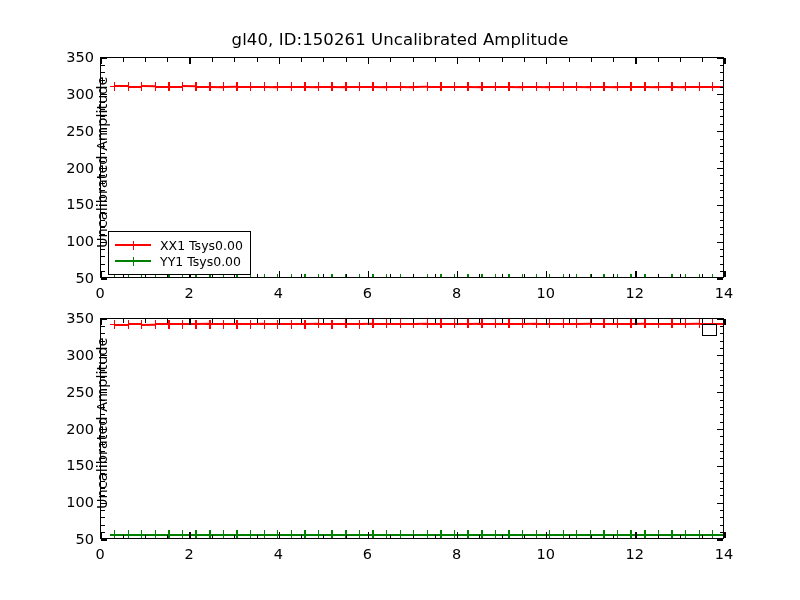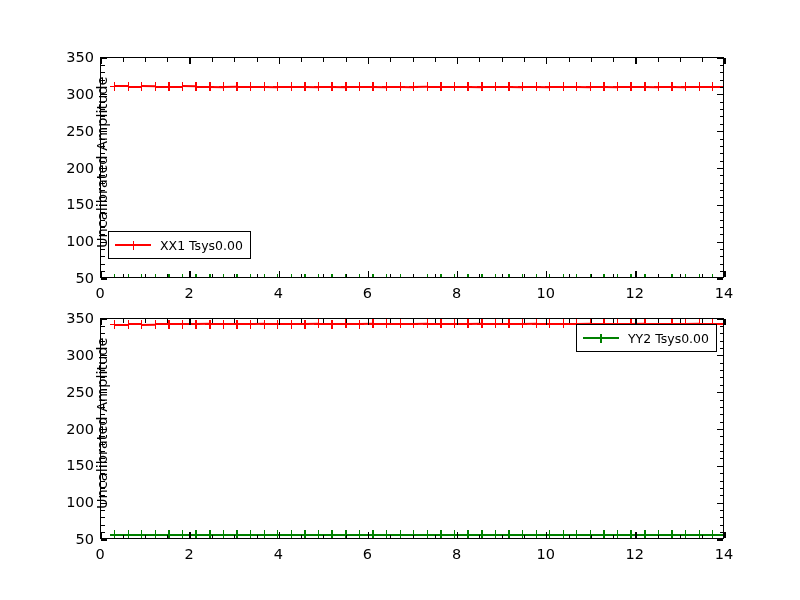--- a/index.html
+++ b/index.html
@@ -189,20 +189,21 @@
   #legend-bottom {
     right: 6px;
     top: 5px;
   }
 </style>
 </head>
 <body>
 
 <div id="figure">
 
+  <div class="fig-title">gl40, ID:150261 Uncalibrated Amplitude</div>
 
   <div class="axes" id="axes-top">
     <div class="plotarea" id="plot-top">
         <div style="position: absolute; inset: 0px; color: rgb(255, 0, 0);">
           <div class="series-line" style="background: rgb(255, 0, 0); width: 13.8173px; left: 13.3714px; top: 27.488px; transform-origin: 0px 50%; transform: rotate(0.305472deg);"></div>
           <div class="series-line" style="background: rgb(255, 0, 0); width: 13.3716px; left: 27.1886px; top: 27.5617px; transform-origin: 0px 50%; transform: rotate(-0.315654deg);"></div>
           <div class="series-line" style="background: rgb(255, 0, 0); width: 13.8179px; left: 40.56px; top: 27.488px; transform-origin: 0px 50%; transform: rotate(0.610926deg);"></div>
           <div class="series-line" style="background: rgb(255, 0, 0); width: 13.3716px; left: 54.3771px; top: 27.6353px; transform-origin: 0px 50%; transform: rotate(-0.315654deg);"></div>
           <div class="series-line" style="background: rgb(255, 0, 0); width: 13.8173px; left: 67.7486px; top: 27.5617px; transform-origin: 0px 50%; transform: rotate(-0.305472deg);"></div>
           <div class="series-line" style="background: rgb(255, 0, 0); width: 13.3722px; left: 81.5657px; top: 27.488px; transform-origin: 0px 50%; transform: rotate(0.631289deg);"></div>
@@ -571,20 +572,30 @@
     <div class="legend" id="legend-top">
         <div class="legend-row">
           <span class="legend-sample" style="color: rgb(255, 0, 0);">
             <span class="lsline" style="background:#ff0000"></span>
             <span class="lsmark marker" style="color:#ff0000">
               <i class="h"></i>
               <i class="v"></i>
             </span>
           </span>
           <span class="legend-label">XX1 Tsys0.00</span>
+        </div>
+        <div class="legend-row">
+          <span class="legend-sample" style="color: rgb(0, 128, 0);">
+            <span class="lsline" style="background:#008000"></span>
+            <span class="lsmark marker" style="color:#008000">
+              <i class="h"></i>
+              <i class="v"></i>
+            </span>
+          </span>
+          <span class="legend-label">YY1 Tsys0.00</span>
         </div>
       </div>
   <div class="tick-major-y " style="top: 220.35px;"></div>
       <div class="tick-major-y right" style="top: 220.35px;"></div>
       <div class="tick-major-y " style="top: 183.517px;"></div>
       <div class="tick-major-y right" style="top: 183.517px;"></div>
       <div class="tick-major-y " style="top: 146.683px;"></div>
       <div class="tick-major-y right" style="top: 146.683px;"></div>
       <div class="tick-major-y " style="top: 109.85px;"></div>
       <div class="tick-major-y right" style="top: 109.85px;"></div>
@@ -1177,30 +1188,20 @@
           <div class="marker" style="left: 607.02px; top: 211.196px; color: rgb(0, 128, 0);">
             <i class="h"></i>
             <i class="v"></i>
           </div>
           <div class="marker" style="left: 619.5px; top: 211.27px; color: rgb(0, 128, 0);">
             <i class="h"></i>
           </div>
         </div>
       </div>
     <div class="legend" id="legend-bottom">
-        <div class="legend-row">
-          <span class="legend-sample" style="color: rgb(0, 128, 0);">
-            <span class="lsline" style="background:#008000"></span>
-            <span class="lsmark marker" style="color:#008000">
-              <i class="h"></i>
-              <i class="v"></i>
-            </span>
-          </span>
-          <span class="legend-label">YY2 Tsys0.00</span>
-        </div>
       </div>
   <div class="tick-major-y " style="top: 220.35px;"></div>
       <div class="tick-major-y right" style="top: 220.35px;"></div>
       <div class="tick-major-y " style="top: 183.517px;"></div>
       <div class="tick-major-y right" style="top: 183.517px;"></div>
       <div class="tick-major-y " style="top: 146.683px;"></div>
       <div class="tick-major-y right" style="top: 146.683px;"></div>
       <div class="tick-major-y " style="top: 109.85px;"></div>
       <div class="tick-major-y right" style="top: 109.85px;"></div>
       <div class="tick-major-y " style="top: 73.0167px;"></div>

